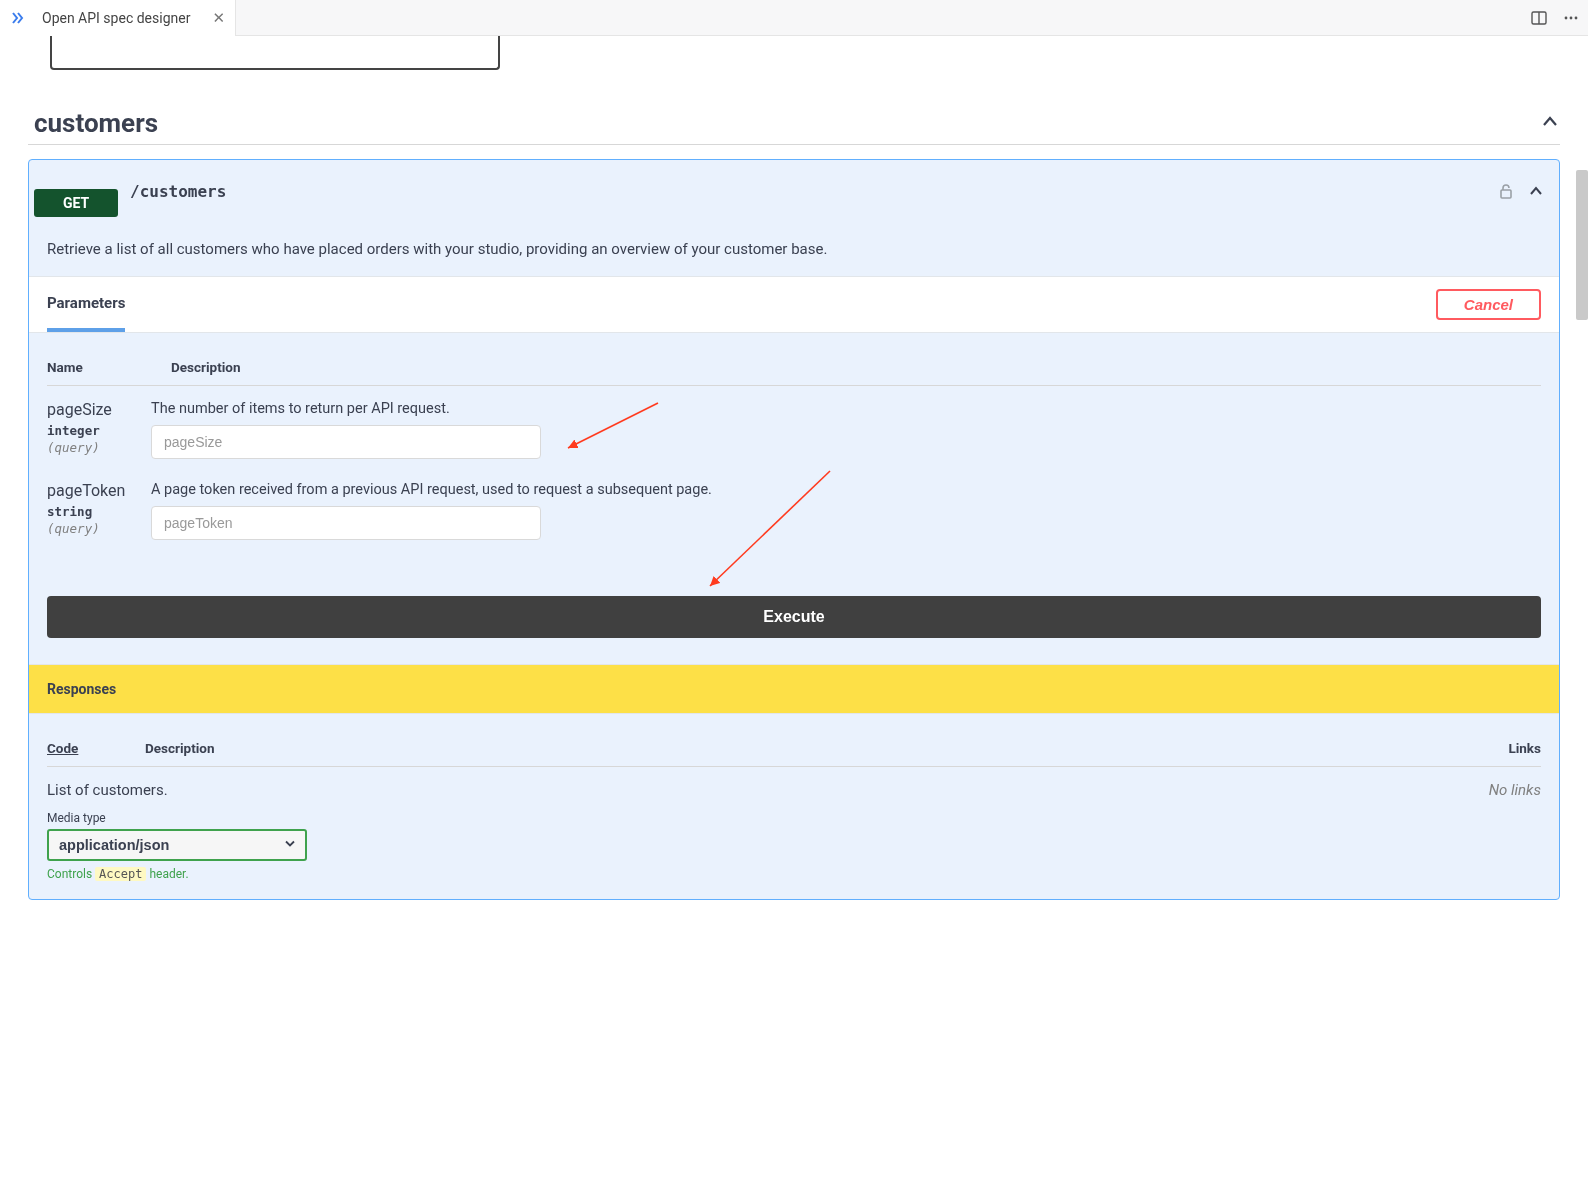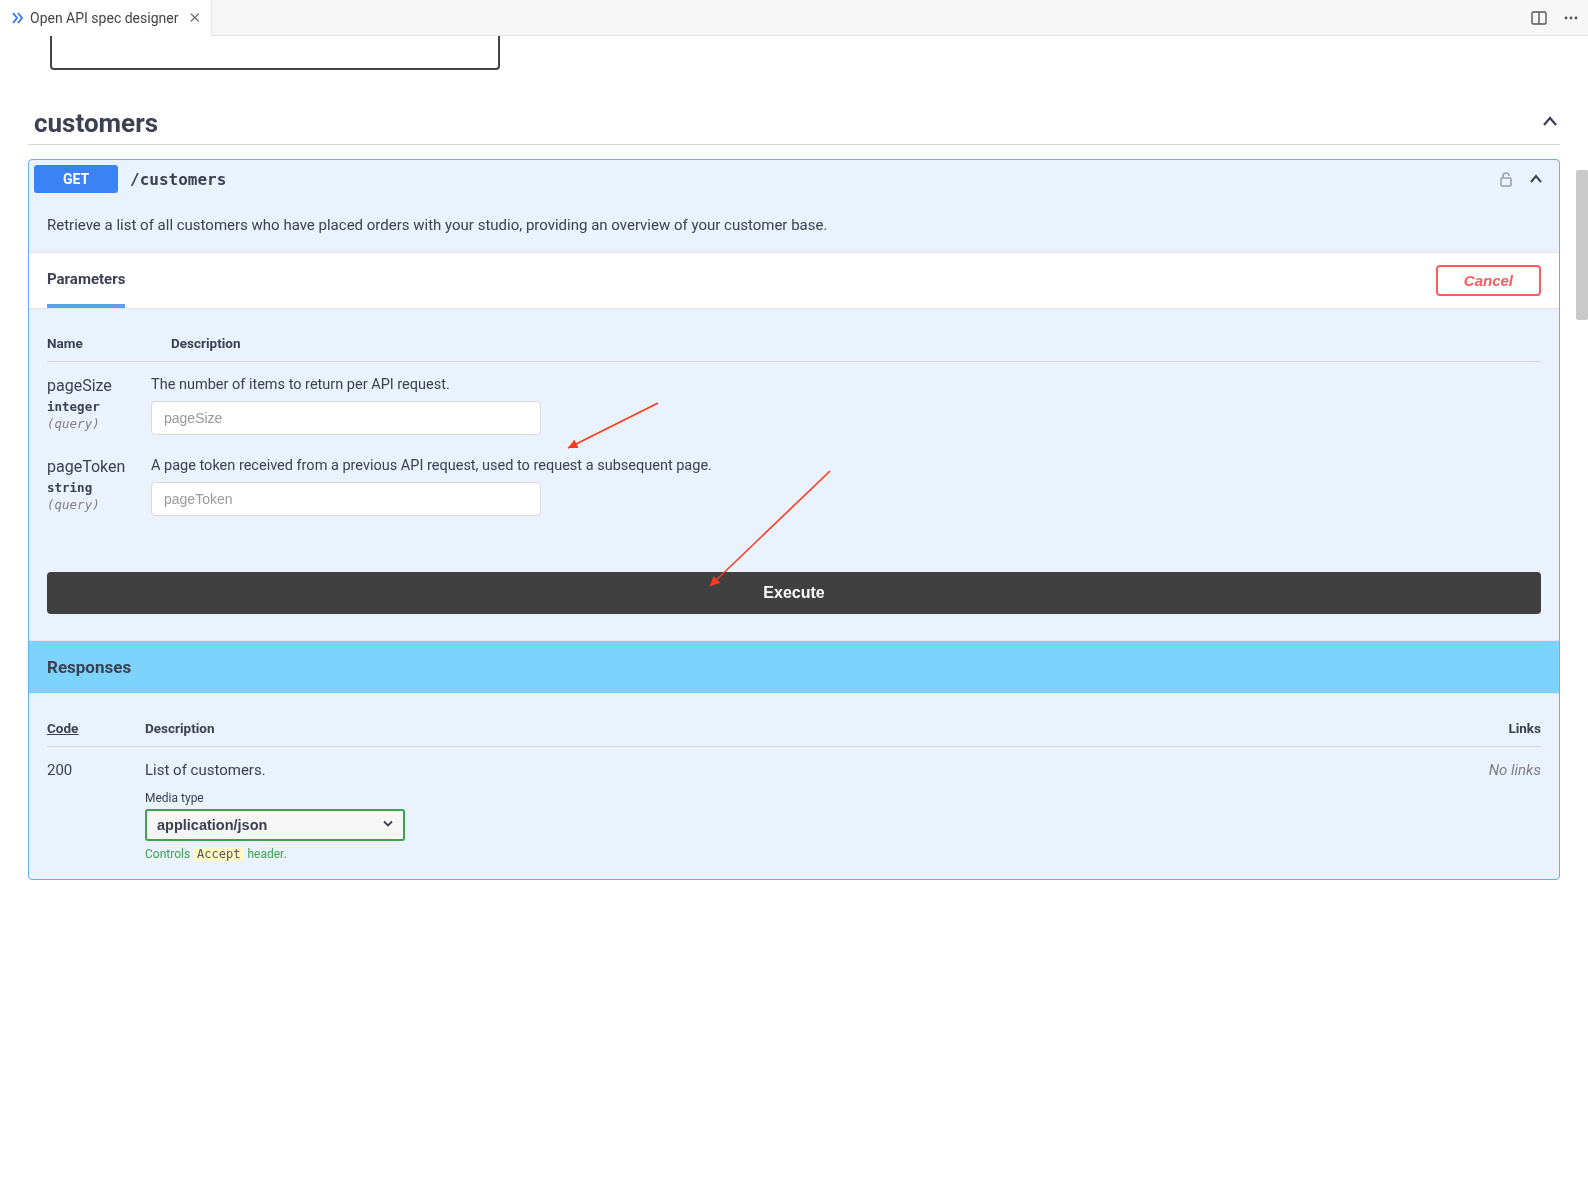--- a/index.html
+++ b/index.html
@@ -18,21 +18,21 @@
     justify-content: space-between;
     padding: 0 8px 0 0;
   }
   .tab {
     display: flex;
     align-items: center;
     height: 36px;
     background: #fff;
     border-right: 1px solid #e5e5e5;
     padding: 0 10px;
-    gap: 4px;
+    gap: 16px;
     font-size: 14px;
     color: #444;
   }
   .tab .icon { display:flex; align-items:center; }
   .tab .close { color:#777; font-size:15px; margin-left:6px; }
   .topbar-right { display:flex; align-items:center; gap:14px; color:#555; }
   .topbar-icon { display:flex; align-items:center; }
 
   .page { padding: 0 28px 40px 28px; }
   .partial-box {
@@ -65,28 +65,29 @@
     background: #eaf2fd;
     overflow: hidden;
   }
   .op-head {
     display:flex;
     align-items:center;
     padding: 5px 14px 5px 5px;
     gap: 12px;
   }
   .method {
-    background:#3b82f6;
+    background:#14532d;
     color:#fff;
     font-weight:700;
     font-size:14px;
     padding: 6px 0;
     width: 84px;
     text-align:center;
     border-radius: 3px;
+    margin-top: 24px;
   }
   .path {
     font-family: ui-monospace, Menlo, Consolas, monospace;
     font-weight: 700;
     font-size: 16px;
     color:#3b4151;
   }
   .op-head-spacer { flex:1; }
   .lock-icon, .chev2 { color:#7d8492; display:flex; }
 
@@ -164,24 +165,24 @@
     border:none;
     font-weight:700;
     font-size:16px;
     padding: 12px 0;
     border-radius:4px;
     margin-top: 48px;
     cursor:pointer;
   }
 
   .resp-bar {
-    background:#7dd3fc;
+    background:#fde047;
     padding: 16px 18px;
     font-weight:700;
-    font-size:17px;
+    font-size:14px;
     color:#3b4151;
     border-top:1px solid #e2e6ea;
   }
   .resp-body { padding: 18px 18px; border-top:1px solid #e2e6ea; }
   .resp-head-row {
     display:flex;
     font-size:13.5px;
     font-weight:700;
     color:#3b4151;
     padding: 8px 0 10px 0;
@@ -319,21 +320,20 @@
 
     <div class="resp-bar">Responses</div>
 
     <div class="resp-body">
       <div class="resp-head-row">
         <div class="col-code">Code</div>
         <div class="col-rdesc">Description</div>
         <div class="col-links">Links</div>
       </div>
       <div class="resp-row">
-        <div class="resp-code">200</div>
         <div class="resp-desc-cell">
           <div class="resp-desc">List of customers.</div>
           <div class="media-label">Media type</div>
           <div class="media-select-wrap">
             <select class="media-select">
               <option>application/json</option>
             </select>
             <span class="media-caret">
               <svg width="14" height="14" viewBox="0 0 14 14">
                   <path d="M3 5 L7 9 L11 5" fill="none" stroke="#3b4151" stroke-width="1.8"></path>

